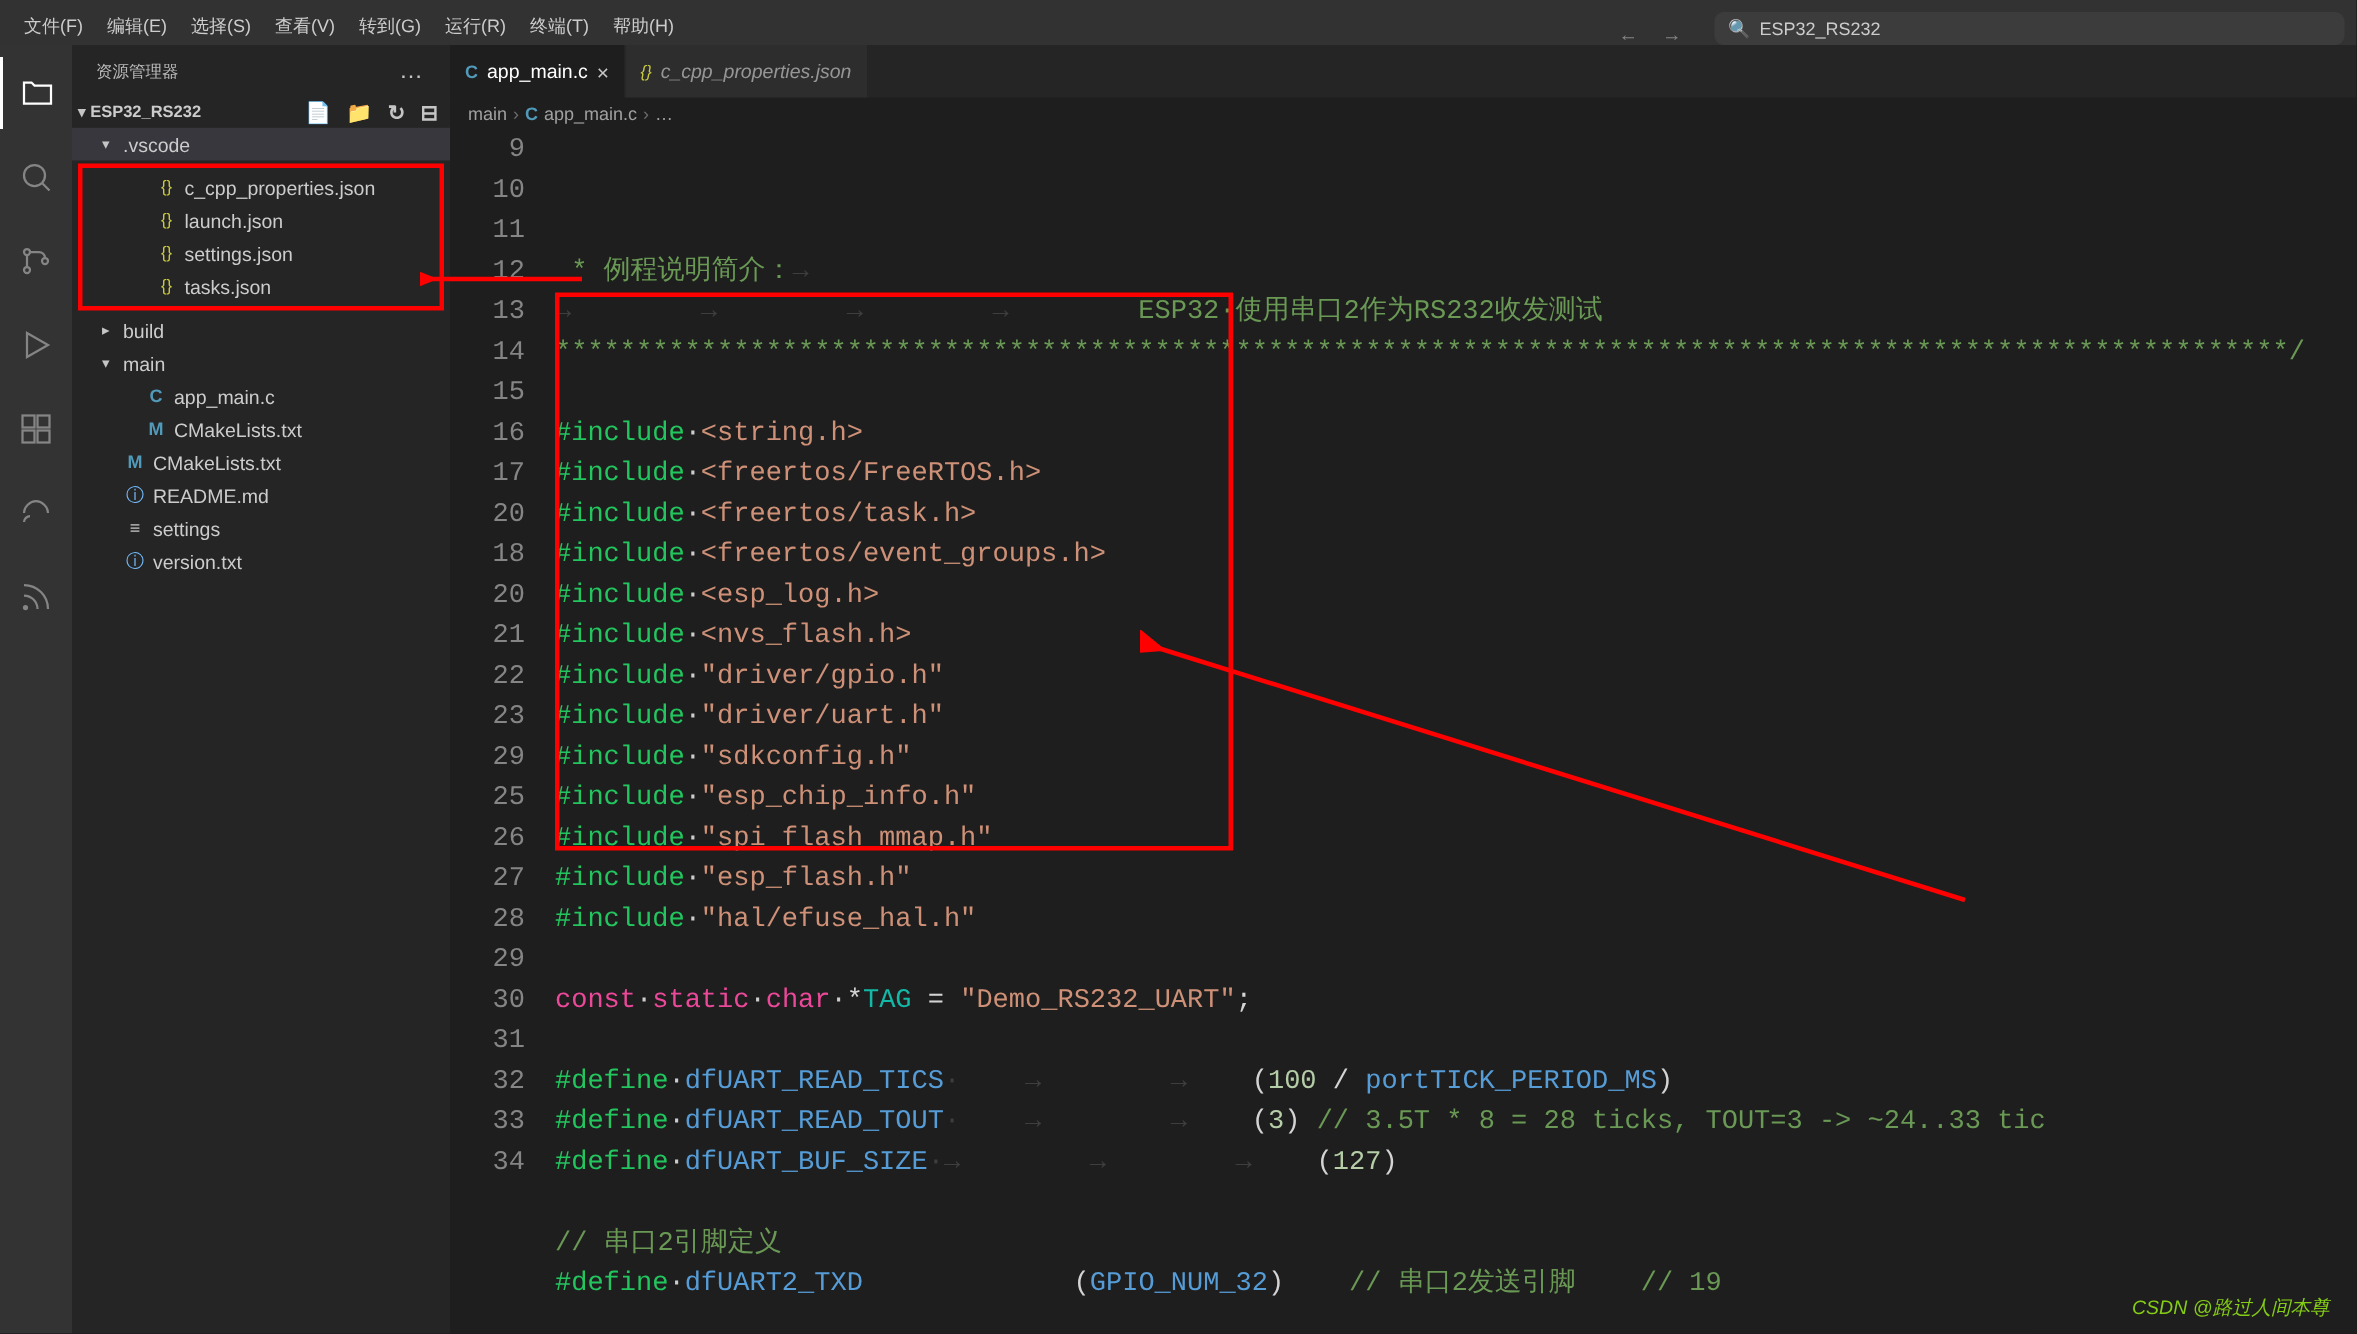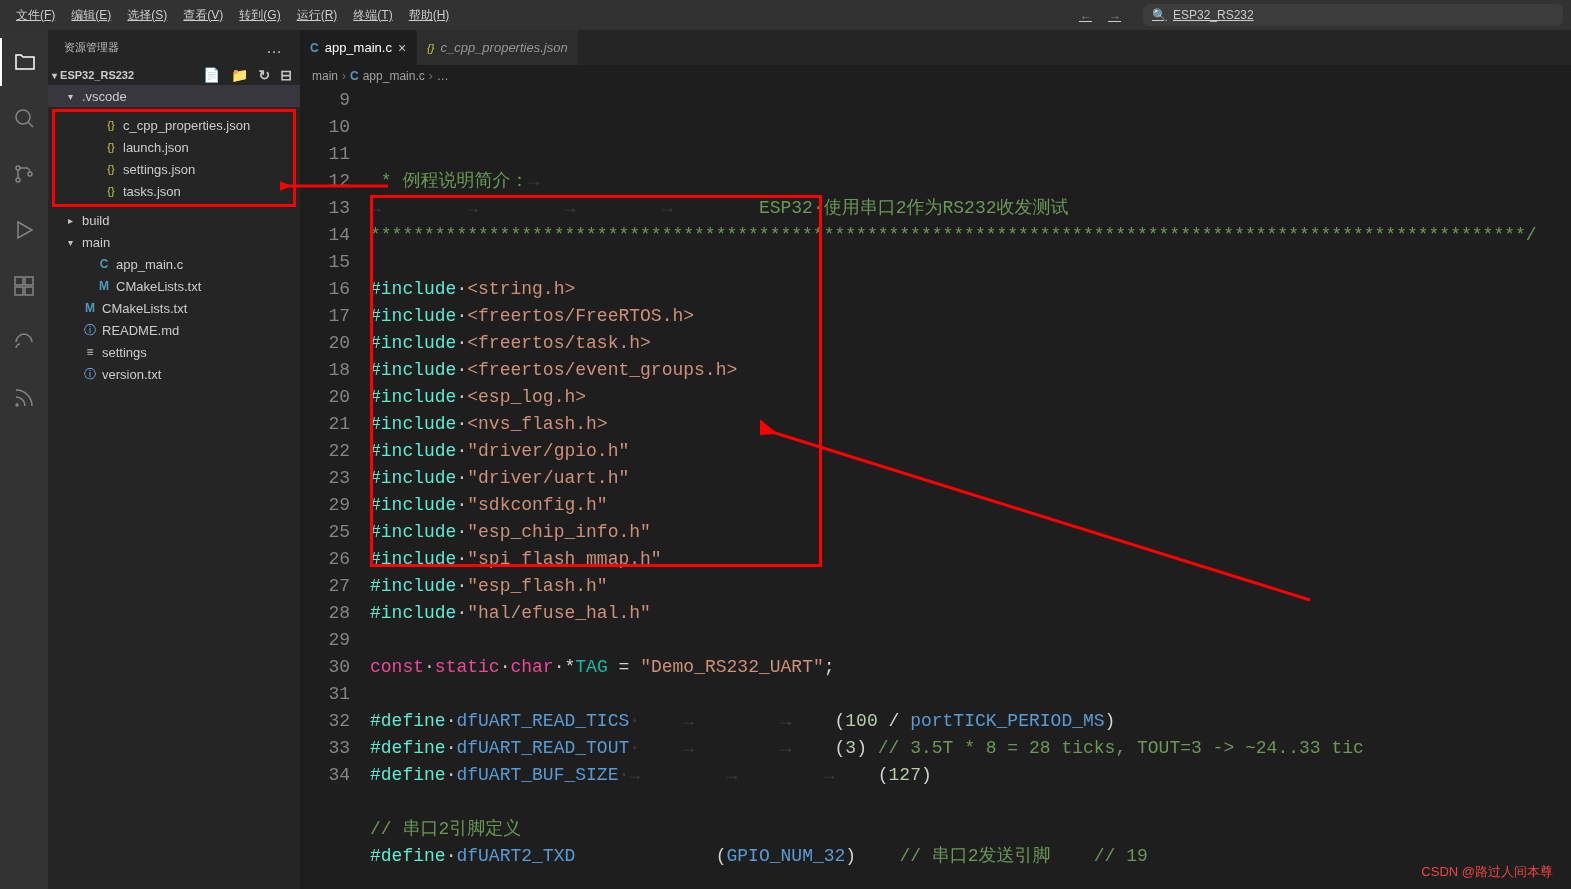--- a/index.html
+++ b/index.html
@@ -10,24 +10,23 @@
   font-size: 13px;
   width: 1571px;
   height: 889px;
   overflow: hidden;
   position: relative;
 }
 .menubar {
   height: 30px;
   background: #323233;
   display: flex;
-  align-items: center;
+  align-items: flex-end;
   padding: 0 8px;
   gap: 2px;
-  text-decoration: underline;
 }
 .menubar-item {
   padding: 4px 8px;
   color: #cccccc;
   cursor: pointer;
   font-size: 12px;
 }
 .menubar-spacer { flex: 1; }
 .nav-arrows { display: flex; gap: 16px; color: #858585; margin-right: 20px; }
 .search-box {
@@ -167,21 +166,21 @@
   color: #858585;
   user-select: none;
 }
 .code-content {
   flex: 1;
   position: relative;
   white-space: pre;
 }
 .code-line { height: 27px; }
 .tk-comment { color: #6a9955; }
-.tk-keyword { color: #5eead4; }
+.tk-keyword { color: #22c55e; }
 .tk-string { color: #ce9178; }
 .tk-macro { color: #569cd6; }
 .tk-type { color: #ec4899; }
 .tk-const { color: #14b8a6; }
 .tk-op { color: #d4d4d4; }
 .tk-num { color: #b5cea8; }
 .tk-ws { color: #3e3e3e; }
 .annotation-box {
   position: absolute;
   border: 3px solid #ff0000;
@@ -189,22 +188,23 @@
 }
 .icon-c { color: #519aba; font-weight: bold; font-size: 12px; }
 .icon-json { color: #cbcb41; font-size: 11px; }
 .icon-m { color: #519aba; font-weight: bold; font-size: 12px; }
 .icon-info { color: #75beff; font-size: 12px; }
 .icon-lines { color: #c5c5c5; font-size: 12px; }
 .watermark {
   position: absolute;
   bottom: 8px;
   right: 18px;
-  color: #ef4444;
+  color: #84cc16;
   font-size: 13px;
+  font-style: italic;
 }
 svg.arrow { position: absolute; pointer-events: none; }
 </style>
 </head>
 <body>
 
 <div class="menubar">
   <div id="menu-items" style="display: flex;">
       <div class="menubar-item">文件(F)</div>
       <div class="menubar-item">编辑(E)</div>

